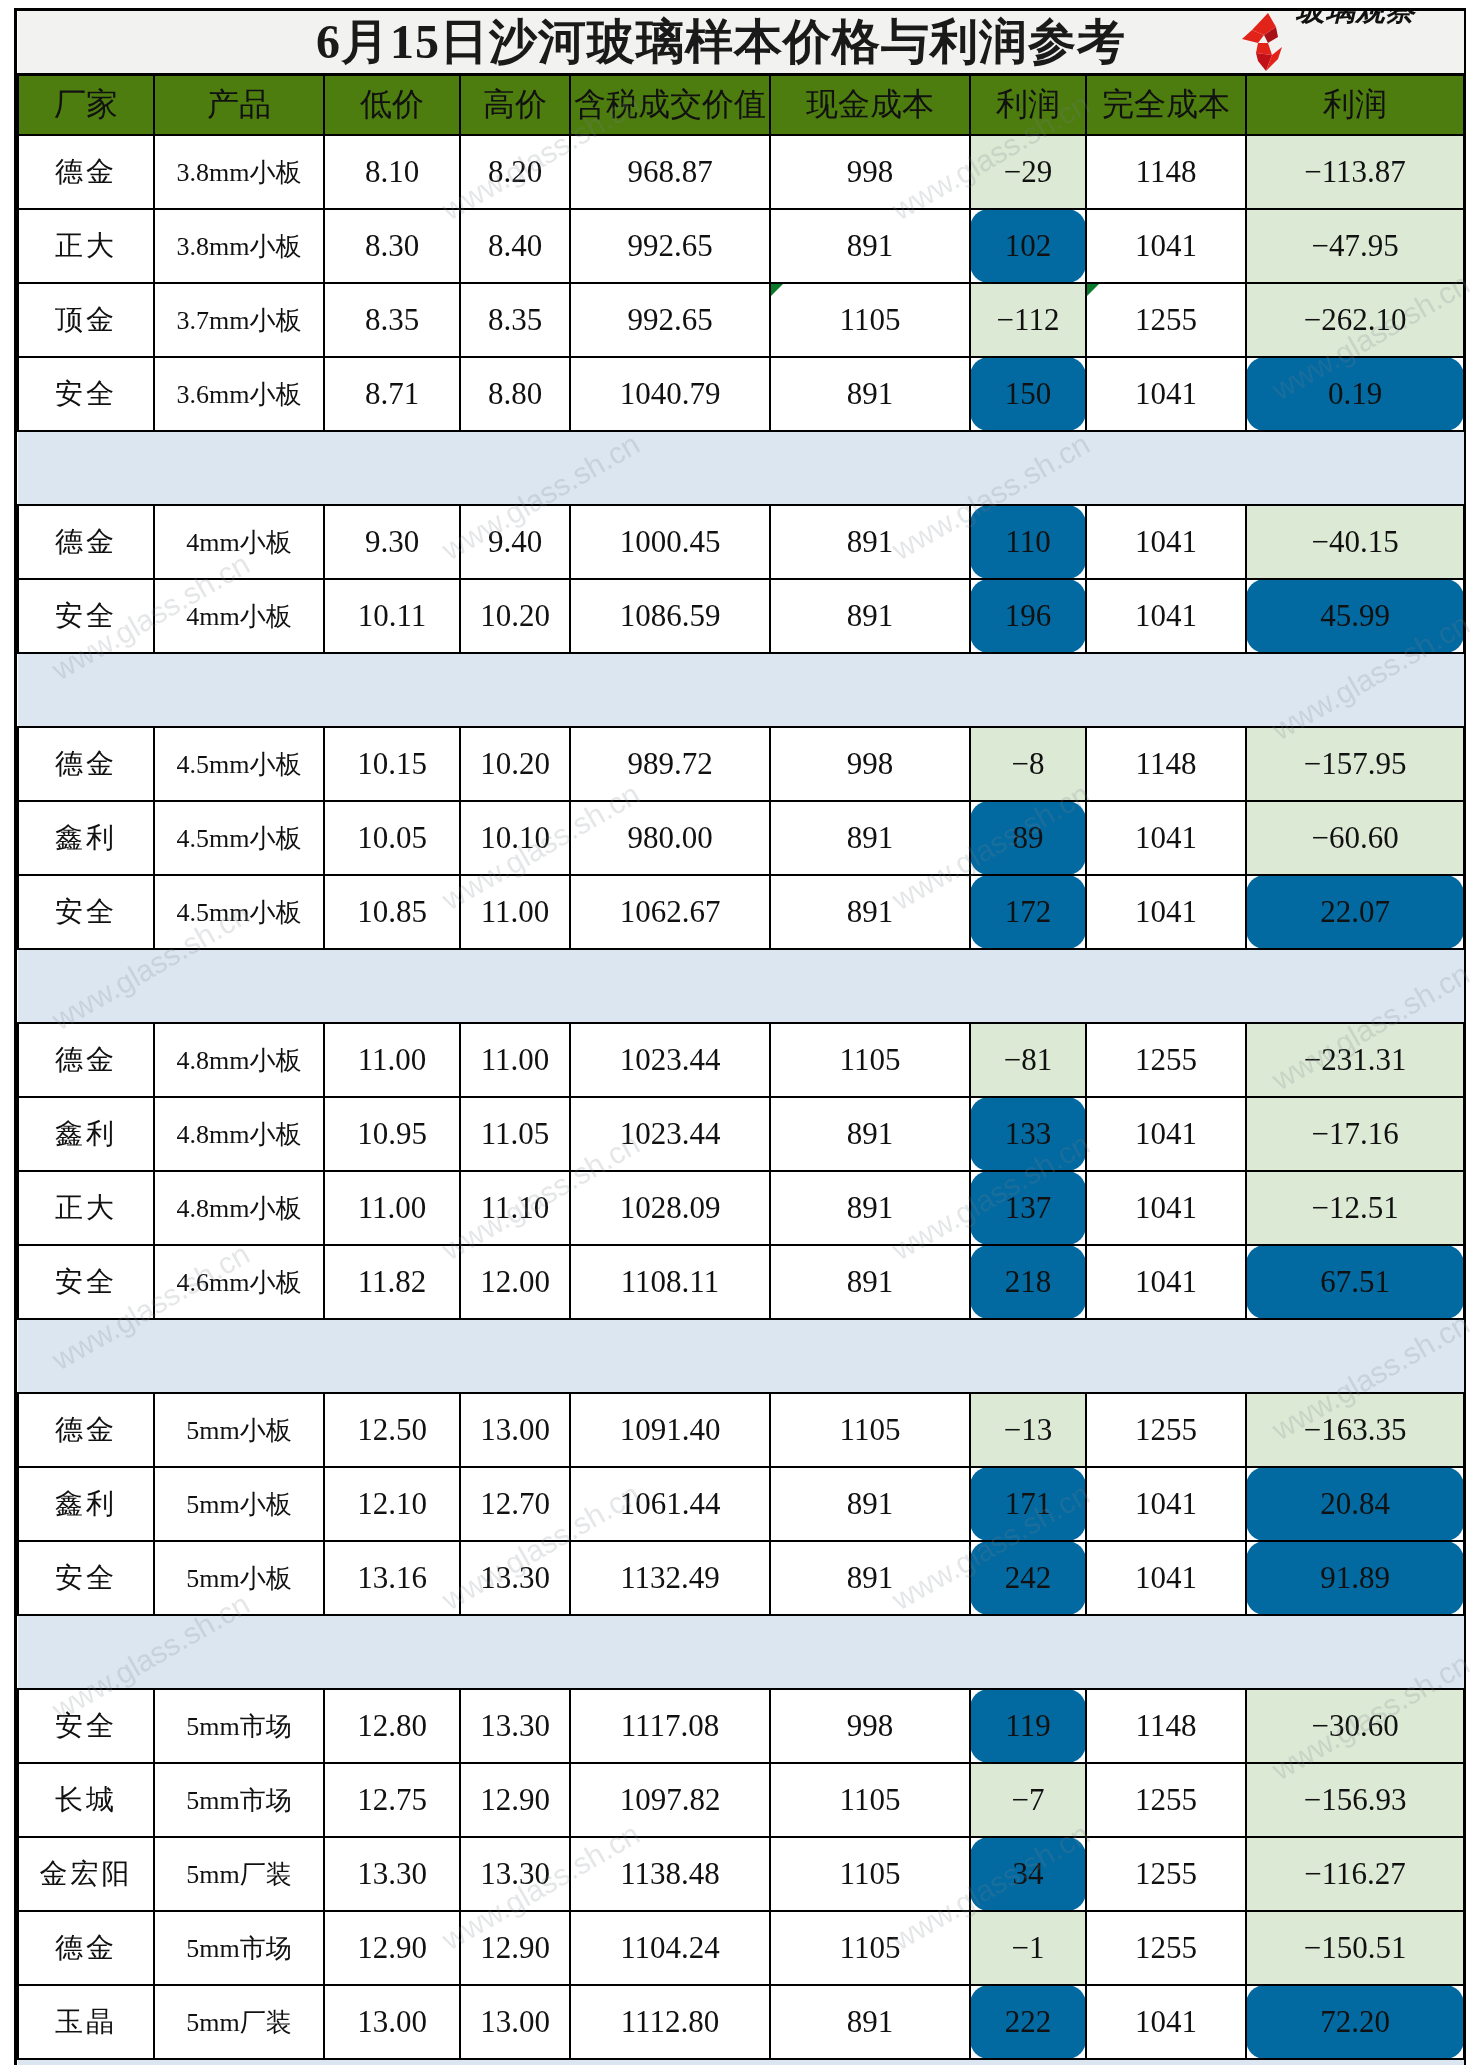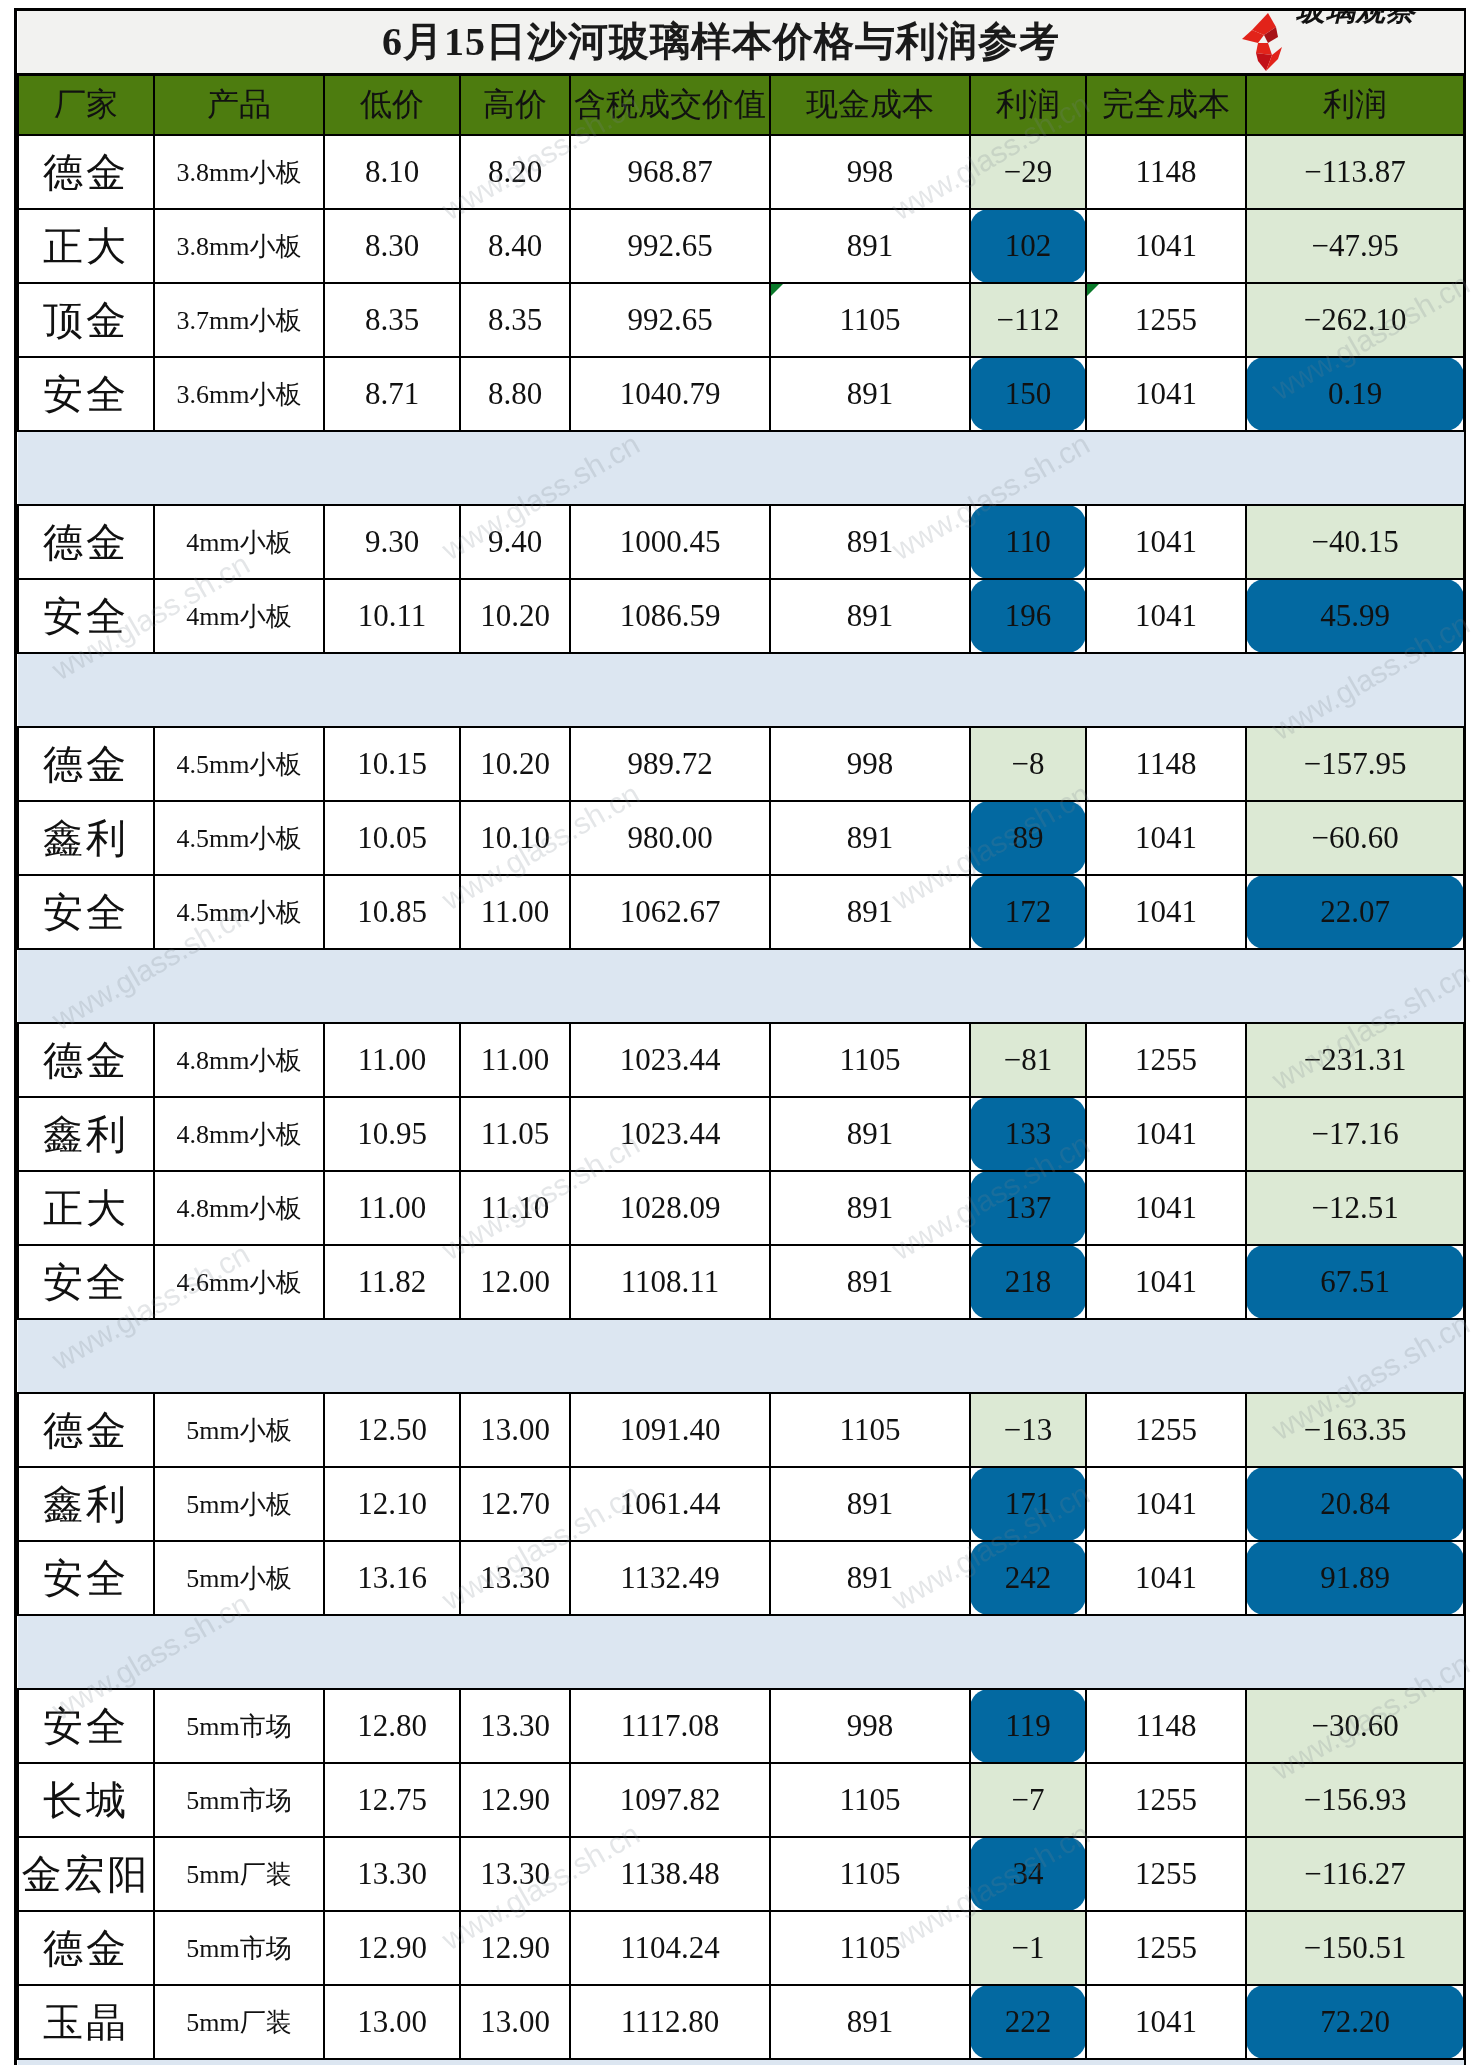--- a/index.html
+++ b/index.html
@@ -37,21 +37,21 @@
 
   
   .title-cell{
     background:#f2f2f0;
     border:none;
     border-bottom:3px solid #000;
     height:62px;
     position:relative;
   }
   .title-text{
-    font-size:40px;
+    font-size:48px;
     font-weight:bold;
     letter-spacing:1px;
     color:#1a1a1a;
     line-height:62px;
     display:block;
     text-align:center;
     padding-right:40px;
   }
   .logo{
     position:absolute;
@@ -89,21 +89,21 @@
     border-left:none;border-right:none;
     border-top:2px solid #000;border-bottom:2px solid #000;
   }
   tr.sep td:first-child{border-left:none;}
 
   
   .pink{background:#0369a1;border-radius:19px;}
   .green{background:#dce9d4;}
 
   
-  .c-maker{font-size:40px;letter-spacing:3px;margin-top:6px;}
+  .c-maker{font-size:28px;letter-spacing:3px;margin-top:6px;}
   .c-prod{font-size:26px;letter-spacing:0px;border-radius:13px;}
 
   
   .wm{
     position:absolute;
     color:rgba(120,128,140,0.20);
     font-family:"Liberation Sans","DejaVu Sans",sans-serif;
     font-size:30px;
     transform:rotate(-30deg);
     white-space:nowrap;

